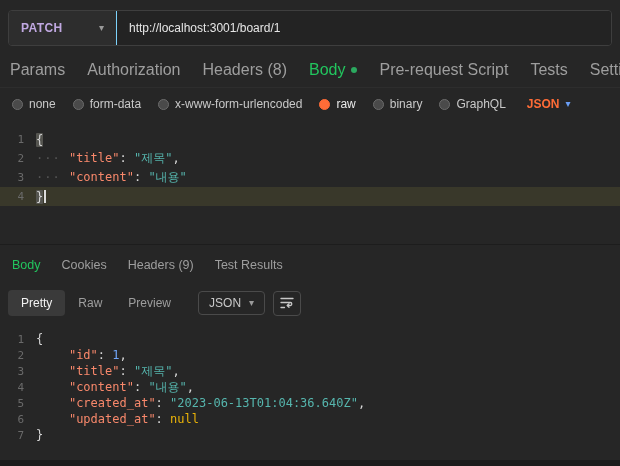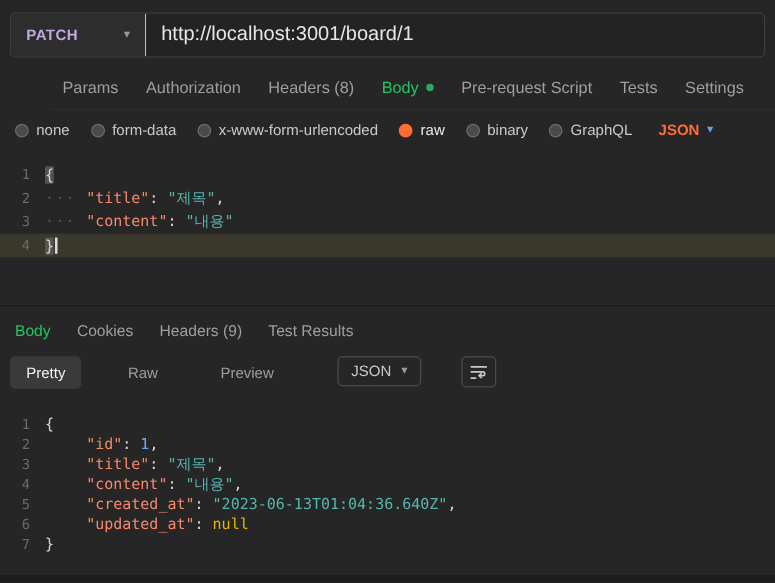--- a/index.html
+++ b/index.html
@@ -16,26 +16,26 @@
     margin: 10px 8px 0 8px; height: 36px; display: flex;
     border: 1px solid #3e3e3e; border-radius: 4px; overflow: hidden;
   }
   .method-select {
     width: 108px; background: #2d2d2d; display: flex; align-items: center;
     justify-content: space-between; padding: 0 12px; border-right: 1px solid #7dd3fc; cursor: pointer;
   }
   .method-label { color: #c0a8e1; font-size: 12px; font-weight: 700; letter-spacing: 0.4px; }
   .chevron { color: #9a9a9a; font-size: 10px; line-height: 1; }
   .url-field { flex: 1; background: #232323; display: flex; align-items: center; padding: 0 12px; }
-  .url-text { color: #e6e6e6; font-size: 16px; }
+  .url-text { color: #e6e6e6; font-size: 12px; }
 
   
   .req-tabs {
     height: 36px; margin-top: 6px; padding: 0 10px; display: flex; align-items: center;
-    gap: 22px; font-size: 13px; color: #9e9e9e; border-bottom: 1px solid #2d2d2d; margin-left: 40px;
+    gap: 22px; font-size: 16px; color: #9e9e9e; border-bottom: 1px solid #2d2d2d;
   }
   .tab { cursor: pointer; white-space: nowrap; display: flex; align-items: center; }
   .tab.active { color: #22c55e; }
   .green-dot { width: 6px; height: 6px; border-radius: 50%; background: #2ba95f; margin-left: 6px; display: inline-block; }
 
   
   .body-type-row { height: 32px; padding: 0 12px; display: flex; align-items: center; gap: 17px; font-size: 12px; color: #c9c9c9; }
   .radio-item { display: flex; align-items: center; gap: 6px; cursor: pointer; white-space: nowrap; }
   .radio { width: 11px; height: 11px; border-radius: 50%; background: #4a4a4a; border: 1px solid #6b6b6b; flex: 0 0 auto; }
   .radio-item.selected .radio { background: #ff6c37; border-color: #ff6c37; }
@@ -60,21 +60,21 @@
   .tok-num { color: #71a6f9; }
   .tok-null { color: #eab308; }
   .tok-ws { color: #555; letter-spacing: 1px; }
 
   .divider { height: 1px; background: #1d1d1d; }
 
   
   .resp-tabs { height: 40px; padding: 0 12px; display: flex; align-items: center; gap: 21px; font-size: 12.5px; color: #9e9e9e; }
 
   
-  .view-bar { height: 36px; padding: 0 8px; display: flex; align-items: flex-start; gap: 24px; }
+  .view-bar { height: 36px; padding: 0 8px; display: flex; align-items: center; }
   .view-tab { padding: 6px 13px; border-radius: 4px; font-size: 12px; color: #9e9e9e; cursor: pointer; }
   .view-tab.active { background: #3a3a3a; color: #f2f2f2; }
   .resp-lang {
     margin-left: 14px; border: 1px solid #4a4a4a; border-radius: 4px; padding: 4px 10px;
     display: flex; align-items: center; gap: 8px; color: #c9c9c9; font-size: 12px; cursor: pointer;
   }
   .wrap-btn {
     margin-left: 8px; border: 1px solid #4a4a4a; border-radius: 4px; width: 28px; height: 25px;
     display: flex; align-items: center; justify-content: center; cursor: pointer;
   }

